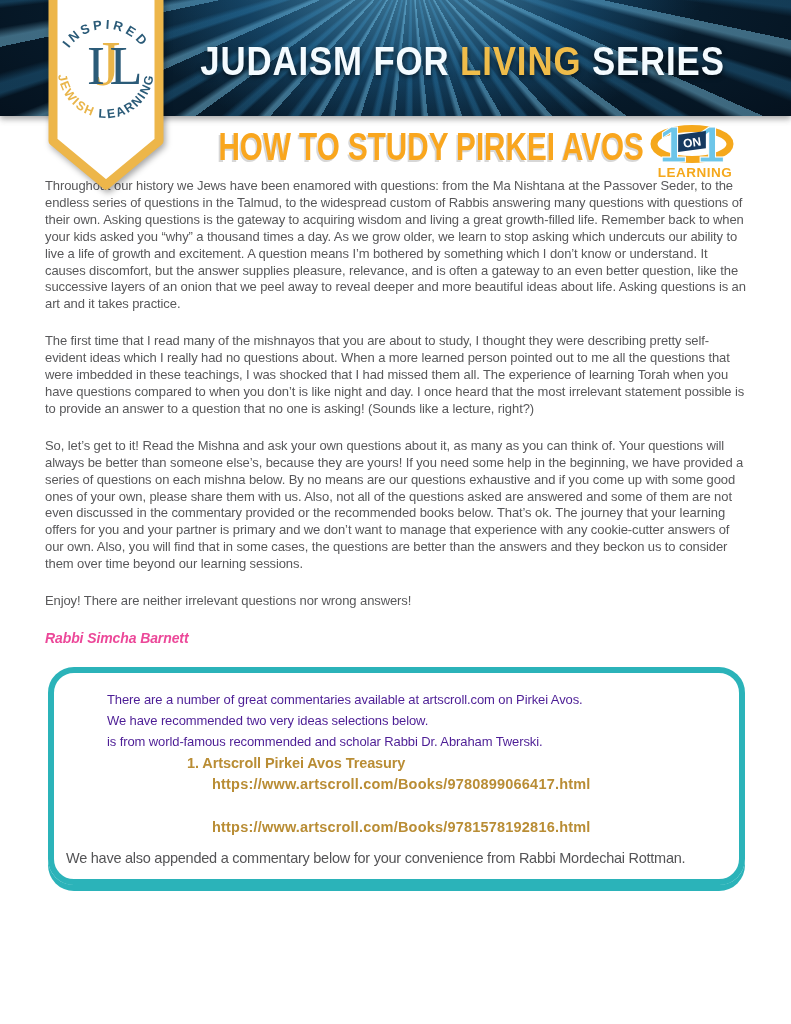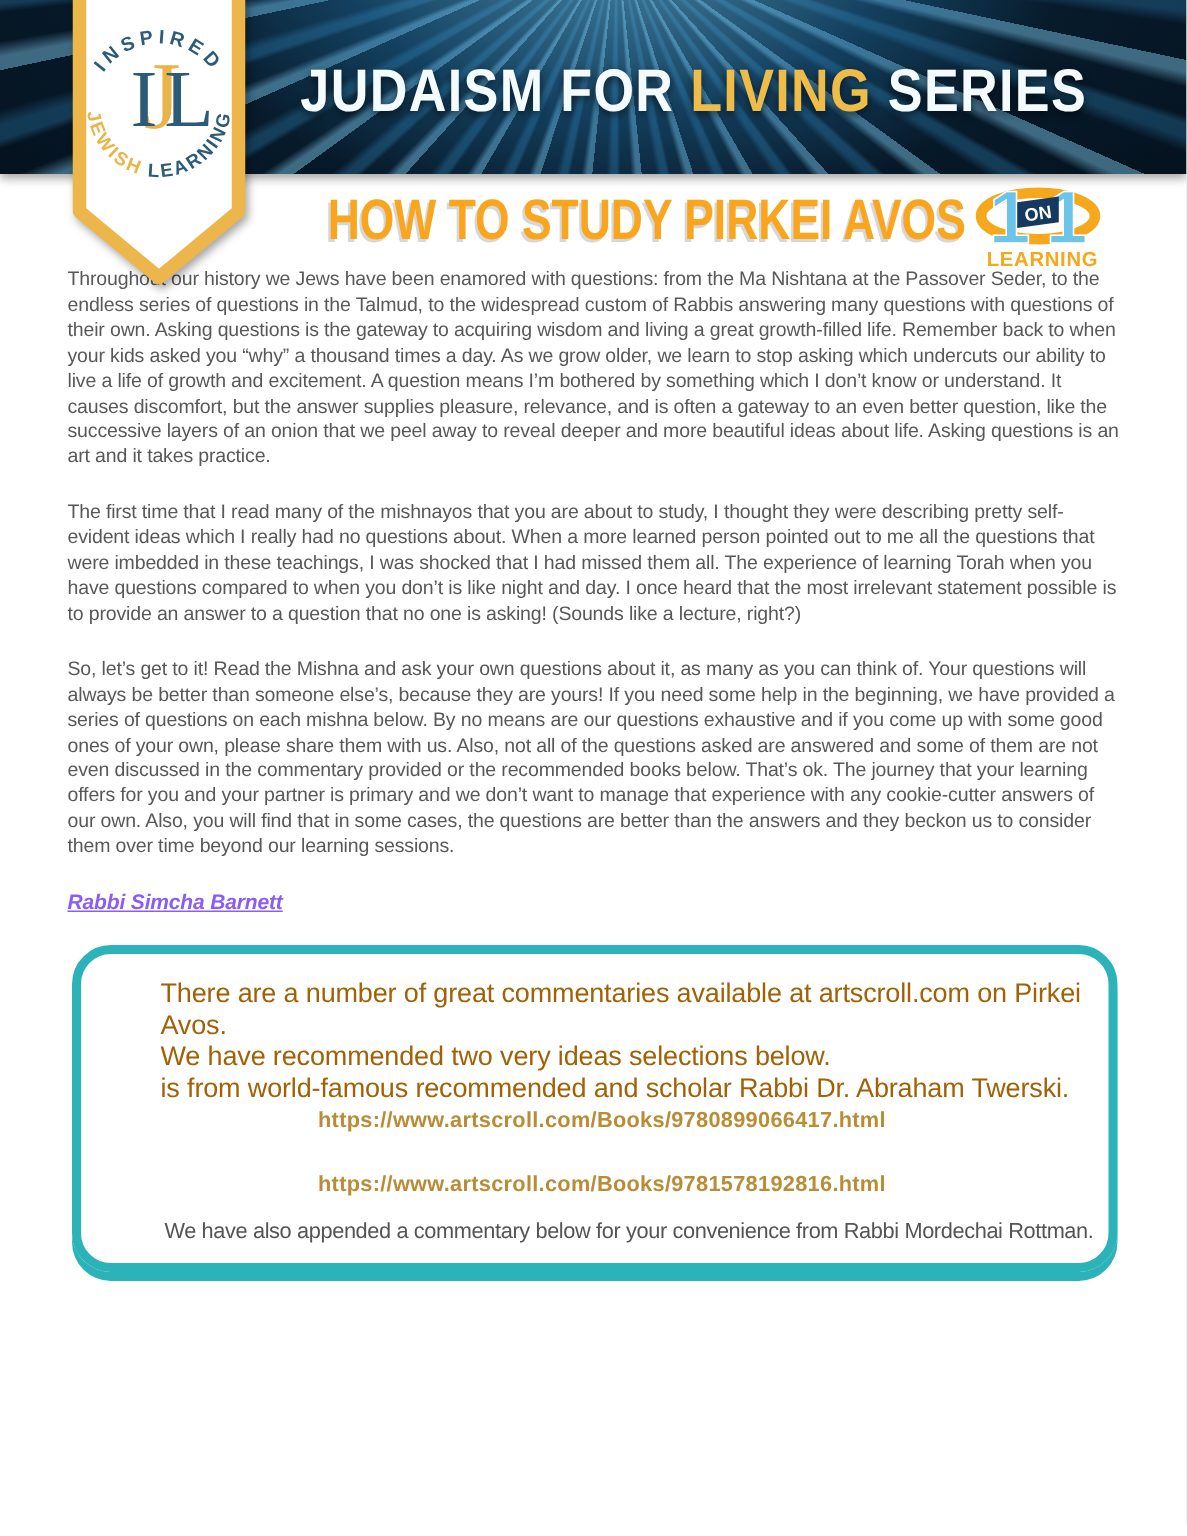--- a/index.html
+++ b/index.html
@@ -40,40 +40,40 @@
     font-size:38px; font-weight:700; letter-spacing:0;
     color:var(--gold-title,#F9A61E);
     transform:scaleX(.78); transform-origin:52% 50%;
     text-shadow:-2px 2px 0 rgba(110,110,110,.28);
   }
   .logo-1on1 { position:absolute; right:40px; top:-6px; width:112px; height:60px; }
 
   
   .content { padding:4px 44px 0 45px; font-size:13px; line-height:16.9px; letter-spacing:-.1px; }
   .content p { margin:0 0 20px; }
-  .signature { font-weight:700; font-style:italic; font-size:14px; color:#8b5cf6; margin:0 0 12px;text-decoration:underline; }
+  .signature { font-weight:700; font-style:italic; font-size:14px; color:#ec4899; margin:0 0 12px; }
 
   
   .rec-box {
     box-sizing:border-box; margin:0 2px 0 3px;
     border:6px solid var(--teal,#2BB3B9); border-radius:26px;
     box-shadow:0 6px 0 var(--teal,#2BB3B9);
     padding:16px 10px 12px 12px;
   }
-  .box-intro { margin-left:41px; font-size:18px; line-height:21px; letter-spacing:-.1px; color:#a16207; }
+  .box-intro { margin-left:41px; font-size:13px; line-height:21px; letter-spacing:-.1px; color:#4c1d95; }
   .box-items { margin-left:121px; margin-top:1px; }
   .rec-item { margin-bottom:22px; }
   .rec-item:last-child { margin-bottom:0; }
   .item-title { color:var(--gold-link,#B98D35); font-weight:700; font-size:14.5px; line-height:21px; }
   .item-url {
     display:block; margin-left:25px; color:var(--gold-link,#B98D35);
     font-weight:700; font-size:14.5px; line-height:21px; letter-spacing:.2px;
     text-decoration:none; cursor:pointer;
   }
-  .box-footer { margin-top:12px; font-size:14.5px; letter-spacing:-.25px; white-space:nowrap; color:#545456;text-align:right; }
+  .box-footer { margin-top:12px; font-size:14.5px; letter-spacing:-.25px; white-space:nowrap; color:#545456; }
 </style>
 </head>
 <body>
 
 <div class="page">
 
   <header class="hero">
     <div class="hero-title"><span>JUDAISM FOR </span><span class="gold">LIVING</span><span> SERIES</span></div>
   </header>
 
@@ -111,30 +111,32 @@
         </g>
         <text x="56" y="57" text-anchor="middle" font-size="13.5" font-weight="700" letter-spacing="0.5" fill="#F5A81C">LEARNING</text>
       </svg>
     </div>
   </div>
 
   <main class="content">
     <p>Throughout our history we Jews have been enamored with questions: from the Ma Nishtana at the Passover Seder, to the endless series of questions in the Talmud, to the widespread custom of Rabbis answering many questions with questions of their own. Asking questions is the gateway to acquiring wisdom and living a great growth-filled life. Remember back to when your kids asked you “why” a thousand times a day. As we grow older, we learn to stop asking which undercuts our ability to live a life of growth and excitement. A question means I’m bothered by something which I don’t know or understand. It causes discomfort, but the answer supplies pleasure, relevance, and is often a gateway to an even better question, like the successive layers of an onion that we peel away to reveal deeper and more beautiful ideas about life. Asking questions is an art and it takes practice.</p>
     <p>The first time that I read many of the mishnayos that you are about to study, I thought they were describing pretty self-evident ideas which I really had no questions about. When a more learned person pointed out to me all the questions that were imbedded in these teachings, I was shocked that I had missed them all. The experience of learning Torah when you have questions compared to when you don’t is like night and day. I once heard that the most irrelevant statement possible is to provide an answer to a question that no one is asking! (Sounds like a lecture, right?)</p>
     <p>So, let’s get to it! Read the Mishna and ask your own questions about it, as many as you can think of. Your questions will always be better than someone else’s, because they are yours! If you need some help in the beginning, we have provided a series of questions on each mishna below. By no means are our questions exhaustive and if you come up with some good ones of your own, please share them with us. Also, not all of the questions asked are answered and some of them are not even discussed in the commentary provided or the recommended books below. That’s ok. The journey that your learning offers for you and your partner is primary and we don’t want to manage that experience with any cookie-cutter answers of our own. Also, you will find that in some cases, the questions are better than the answers and they beckon us to consider them over time beyond our learning sessions.</p>
+    <p>Enjoy! There are neither irrelevant questions nor wrong answers!</p>
     <p class="signature">Rabbi Simcha Barnett</p>
 
     <section class="rec-box">
       <div class="box-intro">
         <div>There are a number of great commentaries available at artscroll.com on Pirkei Avos.</div>
         <div>We have recommended two very ideas selections below.</div>
         <div>is from world-famous recommended and scholar Rabbi Dr. Abraham Twerski.</div>
       </div>
       <div class="box-items">
         <div class="rec-item">
+          <div class="item-title">1. Artscroll Pirkei Avos Treasury</div>
           <a class="item-url">https://www.artscroll.com/Books/9780899066417.html</a>
         </div>
         <div class="rec-item">
           <a class="item-url">https://www.artscroll.com/Books/9781578192816.html</a>
         </div>
       </div>
       <div class="box-footer">We have also appended a commentary below for your convenience from Rabbi Mordechai Rottman.</div>
     </section>
   </main>
 

